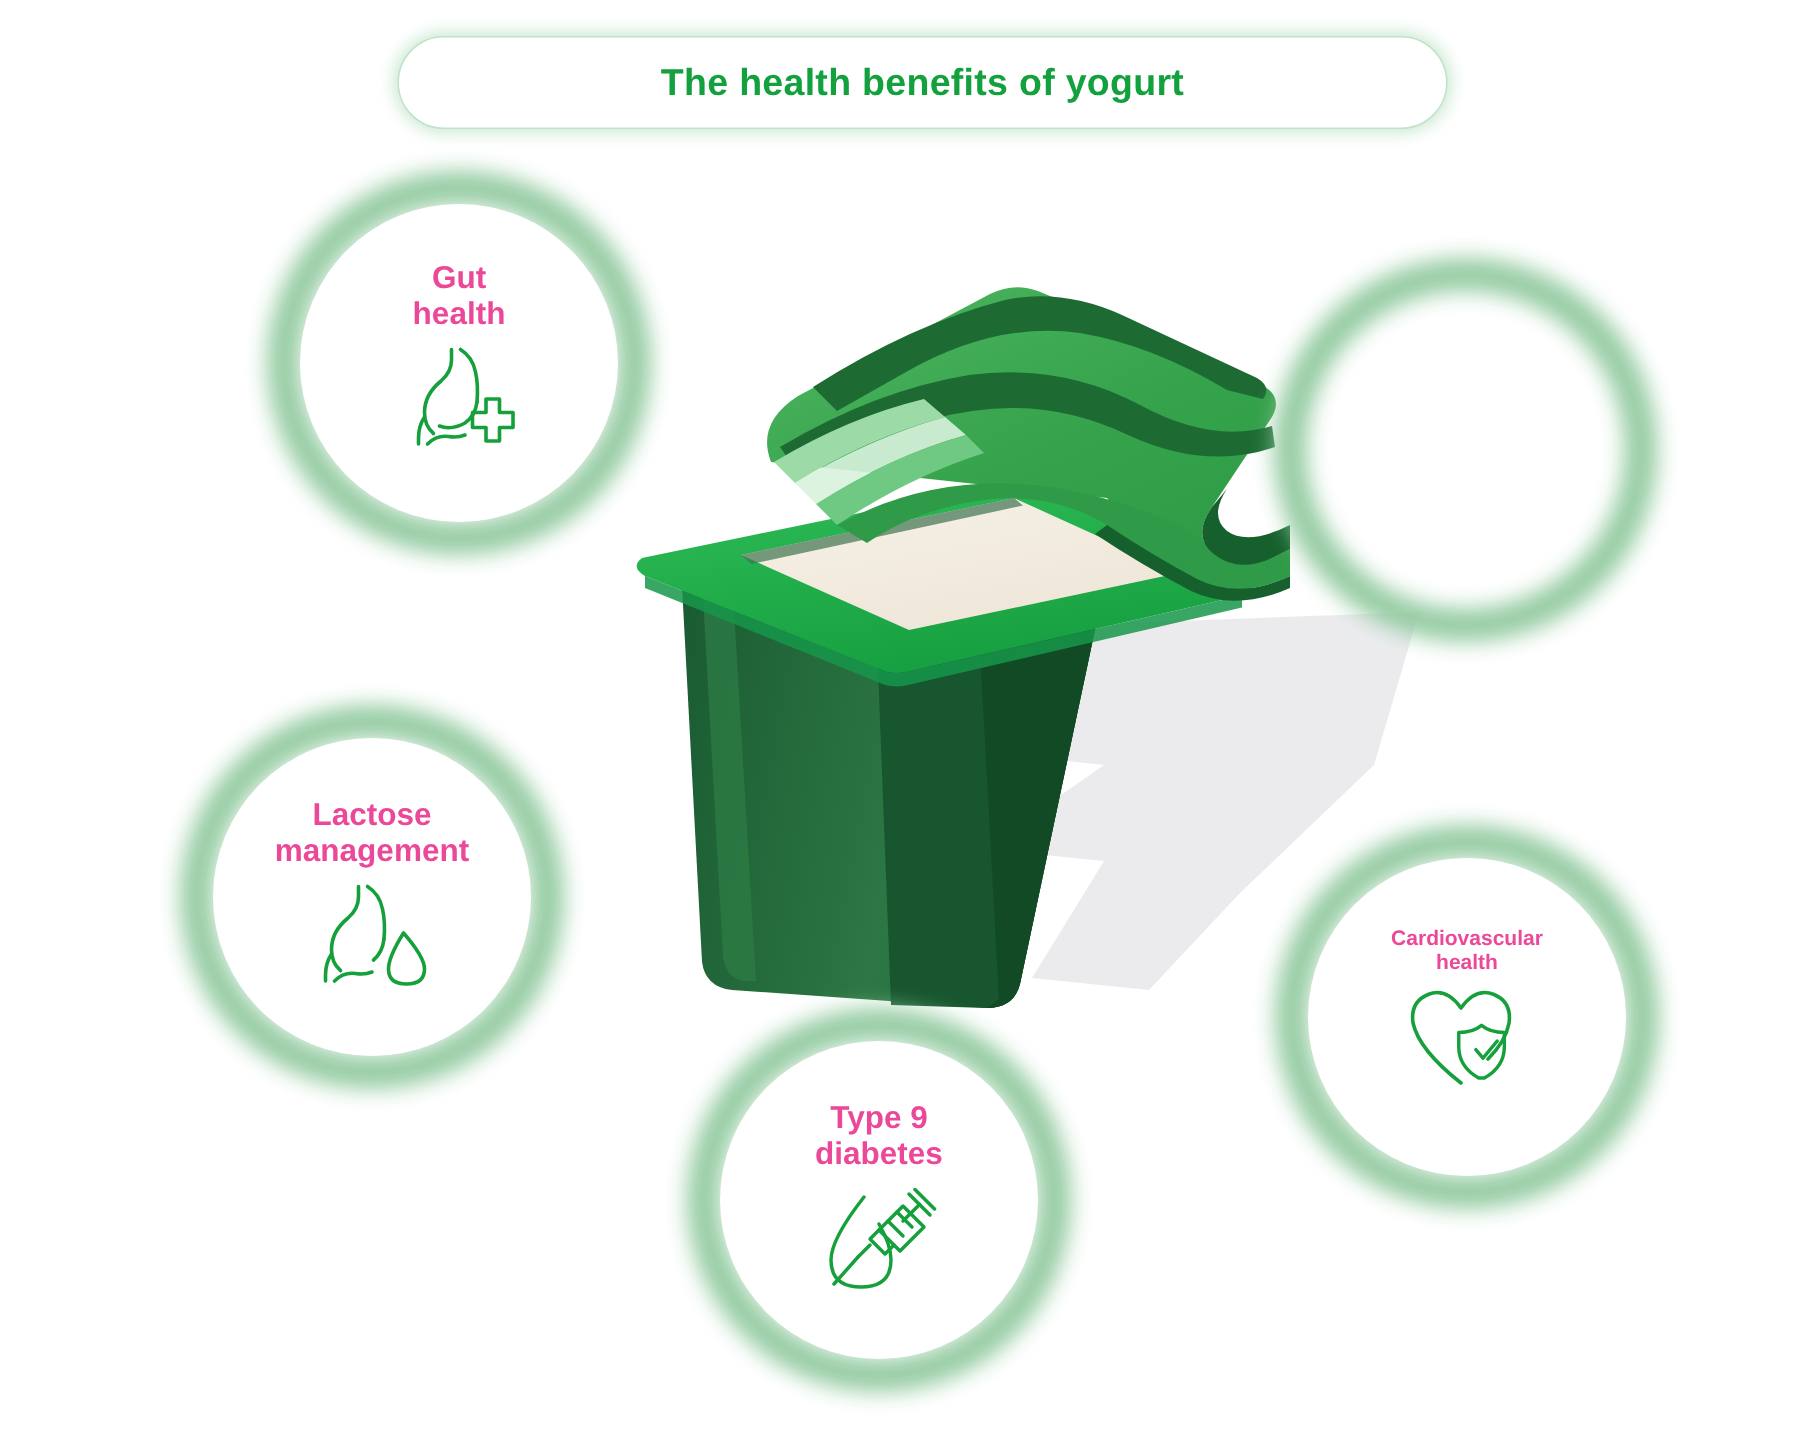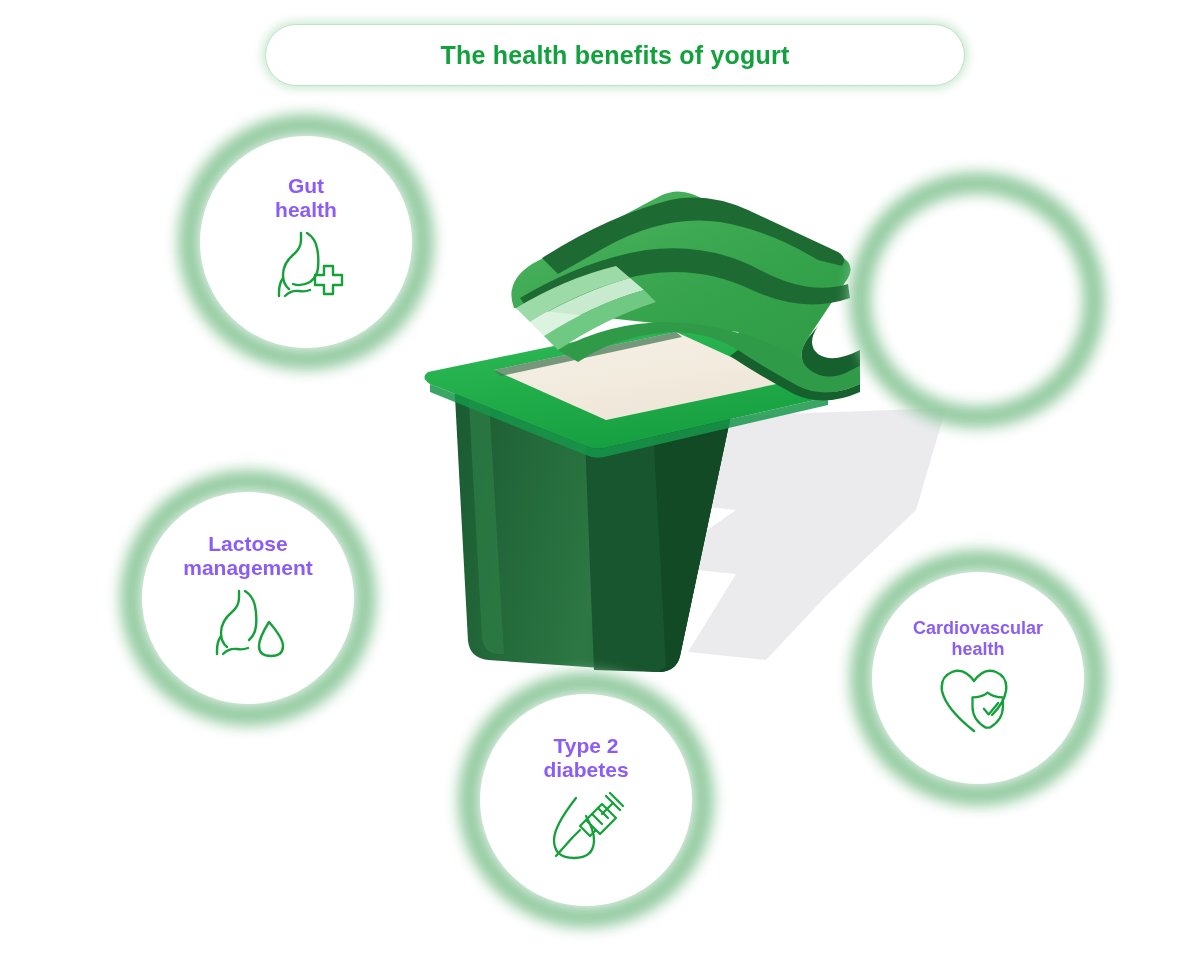--- a/index.html
+++ b/index.html
@@ -60,21 +60,21 @@
     border-radius: 50%;
     background: transparent;
     border-style: solid;
     border-color: #8fc99d;
     filter: blur(7px);
     z-index: 5;
     box-sizing: border-box;
     opacity: 0.95;
   }
   .bubble-label {
-    color: #8b5cf6;
+    color: #ec4899;
     font-weight: bold;
     text-align: center;
     line-height: 1.14;
     white-space: pre-line;
   }
   .bubble-icon {
     display: block;
   }
 
   
@@ -86,21 +86,21 @@
   #glow-lactose        { left: 104px; top: 470px;  width: 256px; height: 256px; border-width: 22px; }
   #bubble-diabetes     { left: 464px; top: 694px;  width: 212px; height: 212px; }
   #glow-diabetes       { left: 442px; top: 672px;  width: 256px; height: 256px; border-width: 22px; }
   #bubble-cardio       { left: 856px; top: 572px;  width: 212px; height: 212px; }
   #glow-cardio         { left: 834px; top: 550px;  width: 256px; height: 256px; border-width: 22px; }
 
   #bubble-gut      .bubble-label { font-size: 21px; margin-top: 38px; }
   #bubble-weight   .bubble-label { font-size: 19px; margin-top: 30px; }
   #bubble-lactose  .bubble-label { font-size: 21px; margin-top: 40px; }
   #bubble-diabetes .bubble-label { font-size: 21px; margin-top: 40px; }
-  #bubble-cardio   .bubble-label { font-size: 18px; margin-top: 46px; }
+  #bubble-cardio   .bubble-label { font-size: 14px; margin-top: 46px; }
 
   #bubble-gut      .bubble-icon { margin-top: 8px; }
   #bubble-weight   .bubble-icon { margin-top: 6px; }
   #bubble-lactose  .bubble-icon { margin-top: 8px; }
   #bubble-diabetes .bubble-icon { margin-top: 10px; }
   #bubble-cardio   .bubble-icon { margin-top: 8px; }
 
   
   #yogurt-pot {
     position: absolute;
@@ -226,21 +226,21 @@
         <path d="M47 38 Q46 47 40 52"></path>
         <path d="M12 48 Q8 54 8 62 L8 66"></path>
         <path d="M14 66 Q20 60 28 61 Q34 62 39 60"></path>
         <path d="M60 34 Q74 50 74 58 Q74 68 62 68 Q50 68 50 58 Q50 50 60 34 Z"></path>
       </g>
     </svg>
   </div>
 
   <div class="bubble-glow" id="glow-diabetes"></div>
   <div class="bubble" id="bubble-diabetes">
-    <div class="bubble-label">Type 2
+    <div class="bubble-label">Type 9
 diabetes</div>
     <svg class="bubble-icon" width="80" height="72" viewBox="0 0 80 72">
       <g fill="none" stroke="#16a03c" stroke-width="2.3" stroke-linecap="round" stroke-linejoin="round">
         <path d="M30 6 Q8 34 8 48 Q8 66 28 66 Q48 66 48 48 Q48 38 40 24"></path>
         <path d="M60 4 L74 18"></path>
         <path d="M64 1 L77 14"></path>
         <path d="M67 11 L56 22"></path>
         <path d="M40 28 L56 12 L70 26 L54 42 Z"></path>
         <path d="M46 22 L56 32"></path>
         <path d="M52 16 L62 26"></path>

